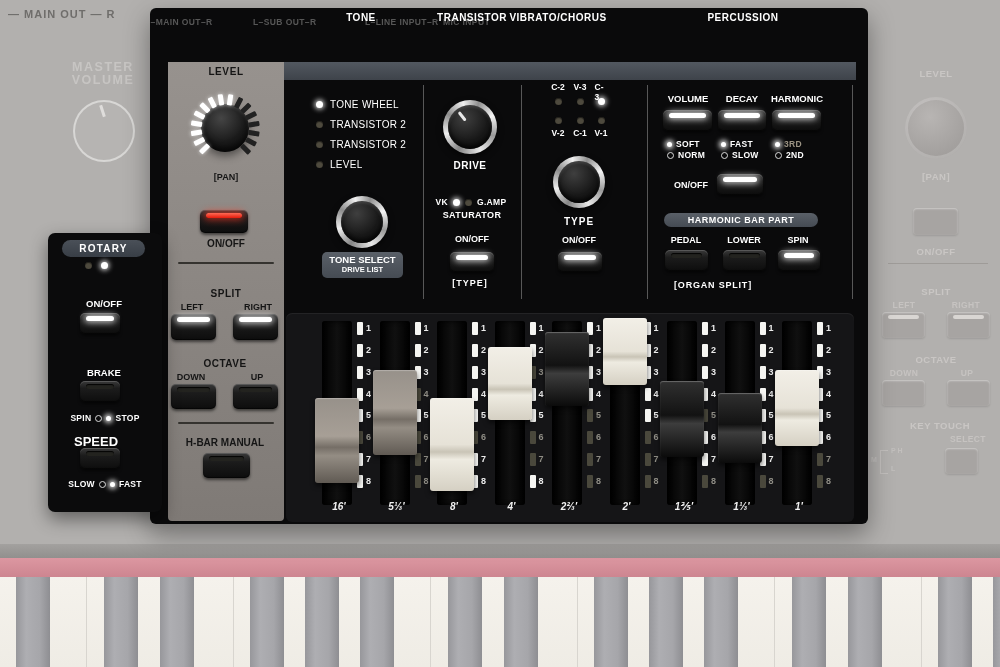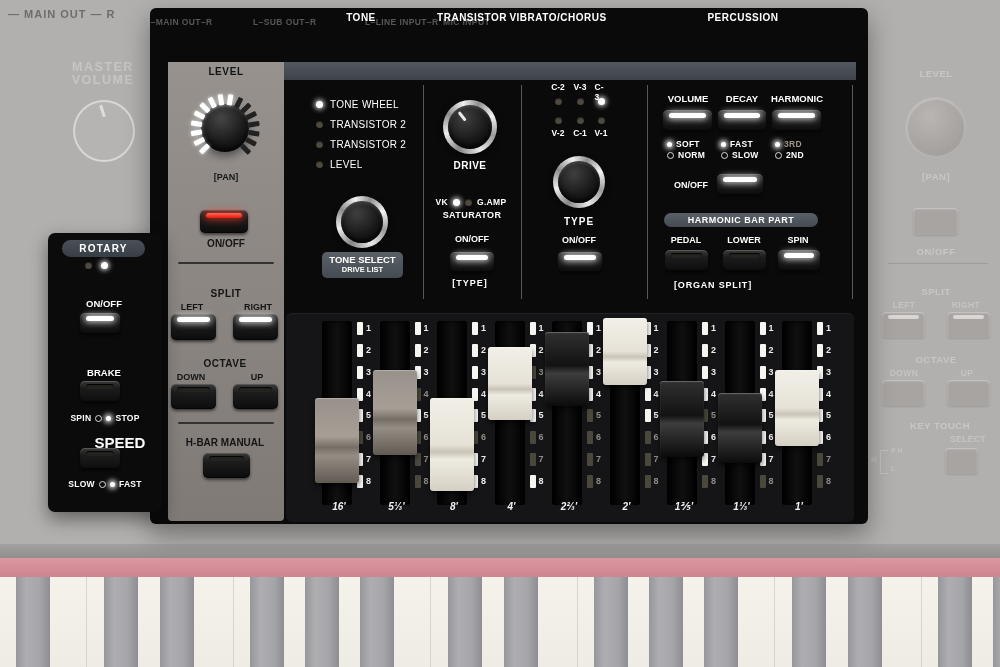--- a/index.html
+++ b/index.html
@@ -624,21 +624,21 @@
     <div class="t wh ctr" style="left:56px;top:134px;font-size:9.5px;">BRAKE</div>
     <div class="nbtn" style="left:32px;top:148px;width:40px;height:21px;">
         <div class="strip u"></div>
       </div>
     <div class="rrow" style="top:180px;">
       <span class="rlab">SPIN</span>
       <span class="led-ring"></span>
       <span class="led-glow"></span>
       <span class="rlab">STOP</span>
     </div>
-    <div class="t wh ctr" style="left:72px;top:201px;font-size:15px;">SPEED</div>
+    <div class="t wh ctr" style="left:48px;top:201px;font-size:13px;">SPEED</div>
     <div class="nbtn" style="left:32px;top:215px;width:40px;height:21px;">
         <div class="strip u"></div>
       </div>
     <div class="rrow" style="top:246px;">
       <span class="rlab">SLOW</span>
       <span class="led-ring"></span>
       <span class="led-glow"></span>
       <span class="rlab">FAST</span>
     </div>
   </div>

